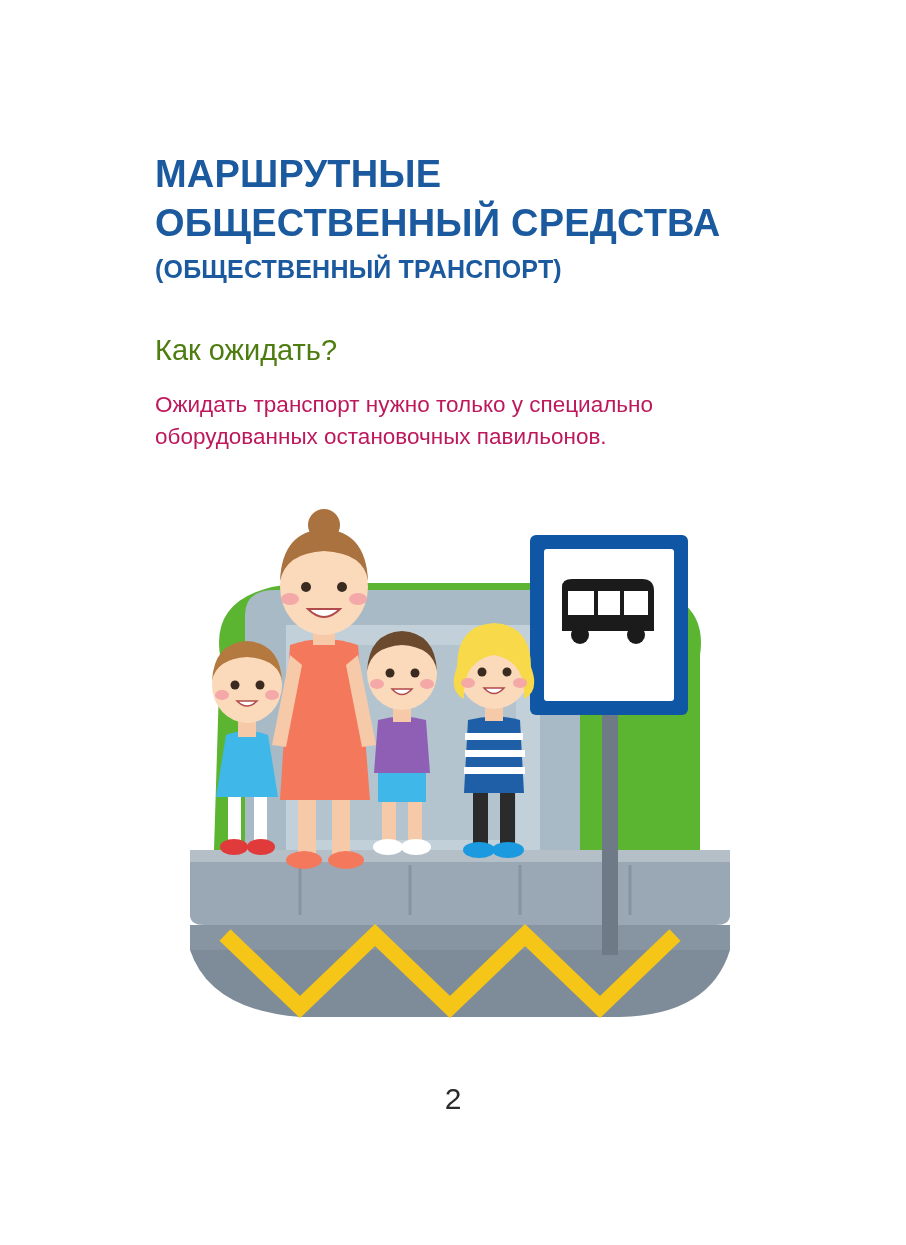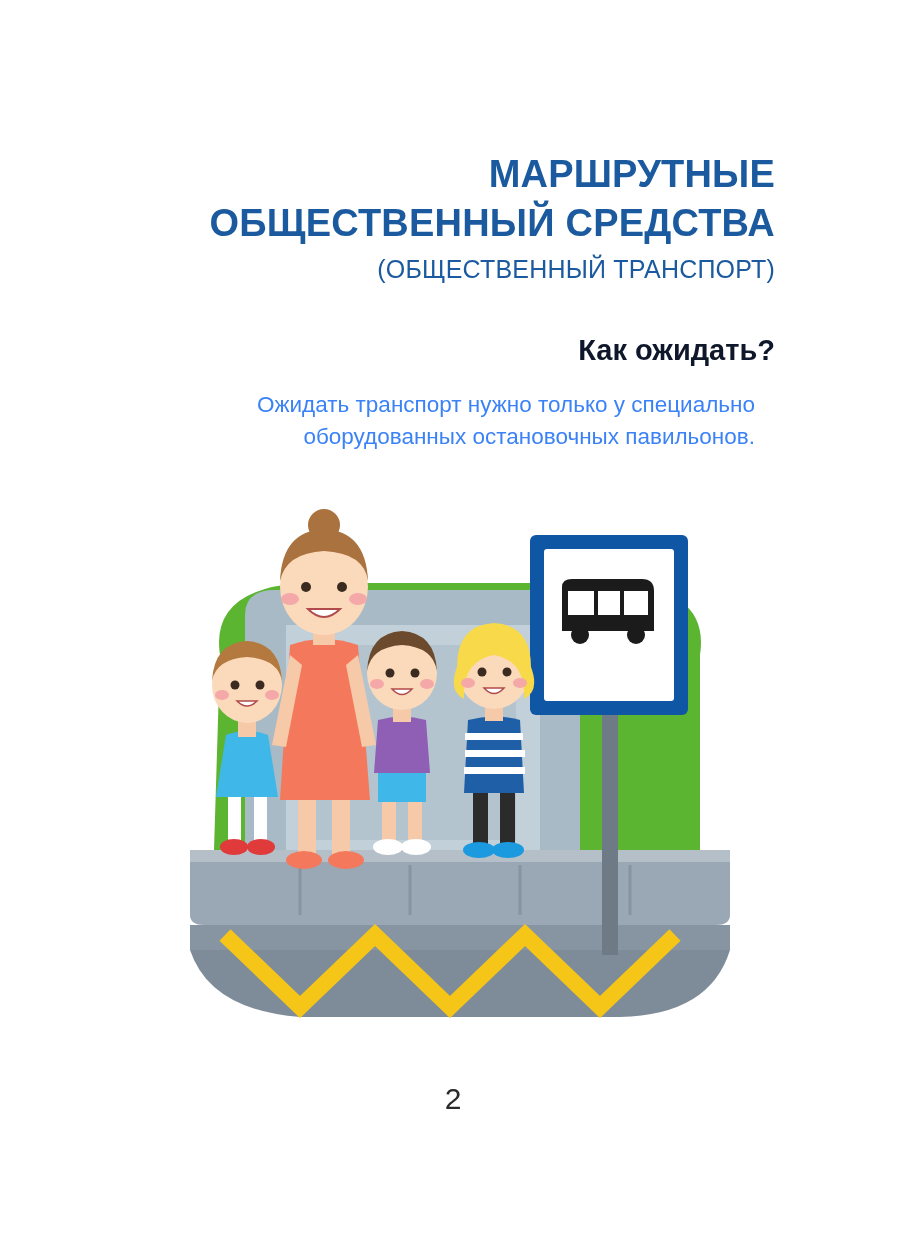--- a/index.html
+++ b/index.html
@@ -17,45 +17,44 @@
   .page {
     position: absolute;
     inset: 0;
     background: #ffffff;
   }
   .content {
     position: absolute;
     left: 155px;
     top: 150px;
     width: 620px;
-    text-align: right;
   }
   .title {
     color: #1b5a9e;
     font-weight: bold;
     font-size: 38px;
     line-height: 1.28;
     letter-spacing: 0.2px;
     margin: 0;
   }
   .subtitle {
     color: #1b5a9e;
-    font-weight: normal;
+    font-weight: bold;
     font-size: 25px;
     letter-spacing: 0.2px;
     margin: 8px 0 0 0;
   }
   .section-head {
-    color: #0f172a;
-    font-weight: bold;
+    color: #4d7c0f;
+    font-weight: normal;
     font-size: 29px;
     margin: 50px 0 0 0;
   }
   .body-text {
-    color: #3b82f6;
+    color: #be185d;
     font-size: 22.5px;
     line-height: 1.42;
     margin: 22px 0 0 0;
     max-width: 600px;
   }
   .page-number {
     position: absolute;
     left: 0;
     right: 0;
     top: 1082px;

